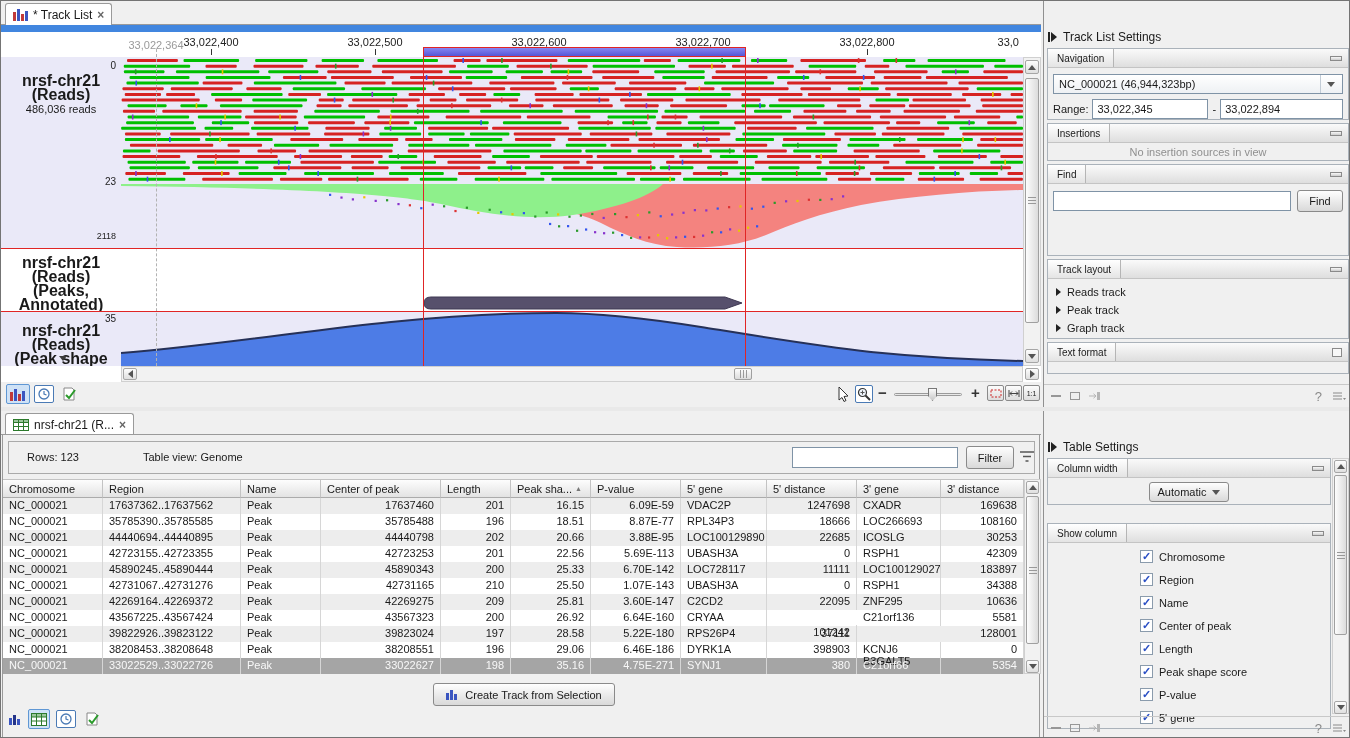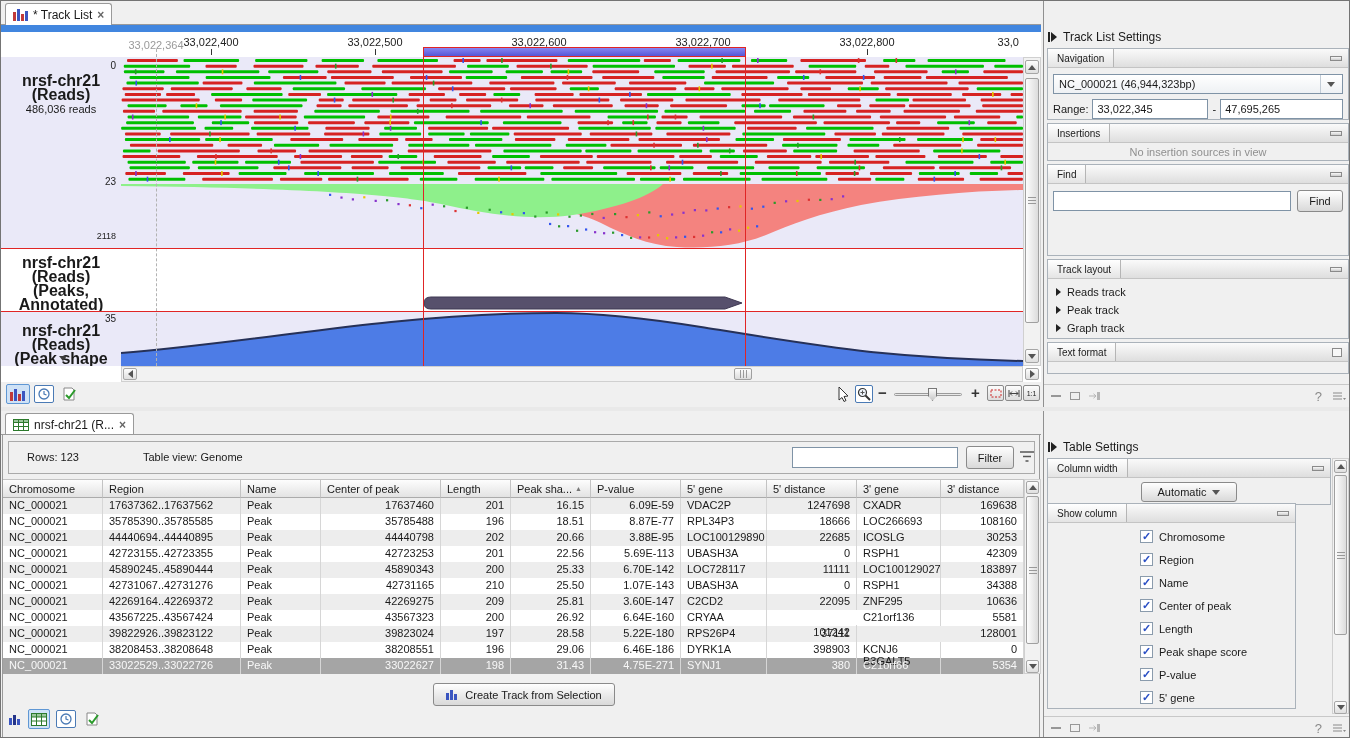--- a/index.html
+++ b/index.html
@@ -818,21 +818,21 @@
             <span class="tri down"></span>
           </span>
       </div>
       <div style="display:flex;align-items:center;margin:5px 5px 0 5px;gap:4px;border-radius:6px;">
         <span>Range:</span>
         <div class="tinput" style="width:116px;">
             <span>33,022,345</span>
           </div>
         <span>-</span>
         <div class="tinput" style="flex:1;">
-            <span>47,695,265</span>
+            <span>33,022,894</span>
           </div>
       </div>
     </div>
 
     <div class="grp" style="top:122px;width:302px;height:38px;">
       <div class="grp-h">
         <span class="lbl">Insertions</span>
         <span class="minus"></span>
       </div>
       <div class="muted" style="text-align:center;margin-top:3px;">No insertion sources in view</div>
@@ -1098,21 +1098,21 @@
             <div class="td num" style="width: 90px;">398903</div>
             <div class="td" style="width: 84px;">KCNJ6</div>
             <div class="td num" style="width: 83px;">0</div>
           </div>
           <div class="tr selected">
             <div class="td" style="width: 100px;">NC_000021</div>
             <div class="td" style="width: 138px;">33022529..33022726</div>
             <div class="td" style="width: 80px;">Peak</div>
             <div class="td num" style="width: 120px;">33022627</div>
             <div class="td num" style="width: 70px;">198</div>
-            <div class="td num" style="width: 80px;">31.43</div>
+            <div class="td num" style="width: 80px;">35.16</div>
             <div class="td num" style="width: 90px;">4.75E-271</div>
             <div class="td" style="width: 86px;">SYNJ1</div>
             <div class="td num" style="width: 90px;">380</div>
             <div class="td" style="width: 84px;">C21orf66</div>
             <div class="td num" style="width: 83px;">5354</div>
           </div>
         </div>
 
       <div class="tbl-vsb sb-track abs" style="height:195px;">
         <div class="sb-btn" style="left:1px;top:1px;width:13px;height:13px;">
@@ -1172,28 +1172,28 @@
         </span>
       <span>Table Settings</span>
     </div>
 
     <div class="grp" style="top:47px;width:284px;height:47px;">
       <div class="grp-h">
         <span class="lbl">Column width</span>
         <span class="minus"></span>
       </div>
       <div style="display:flex;justify-content:center;margin-top:4px;">
-        <div class="btn" style="width:96px;height:20px;gap:6px;">
+        <div class="btn" style="width:80px;height:20px;gap:6px;">
           <span>Automatic</span>
           <span class="tri down"></span>
         </div>
       </div>
     </div>
 
-    <div class="grp" style="top:92px;width:249px;height:206px;overflow:hidden;">
+    <div class="grp" style="top:112px;width:284px;height:206px;overflow:hidden;">
       <div class="grp-h">
         <span class="lbl">Show column</span>
         <span class="minus"></span>
       </div>
       <div id="show-column-items" style="padding-top:2px;">
           <div class="chk-row">
             <span class="chk-box">✓</span>
             <span>Chromosome</span>
           </div>
           <div class="chk-row">

